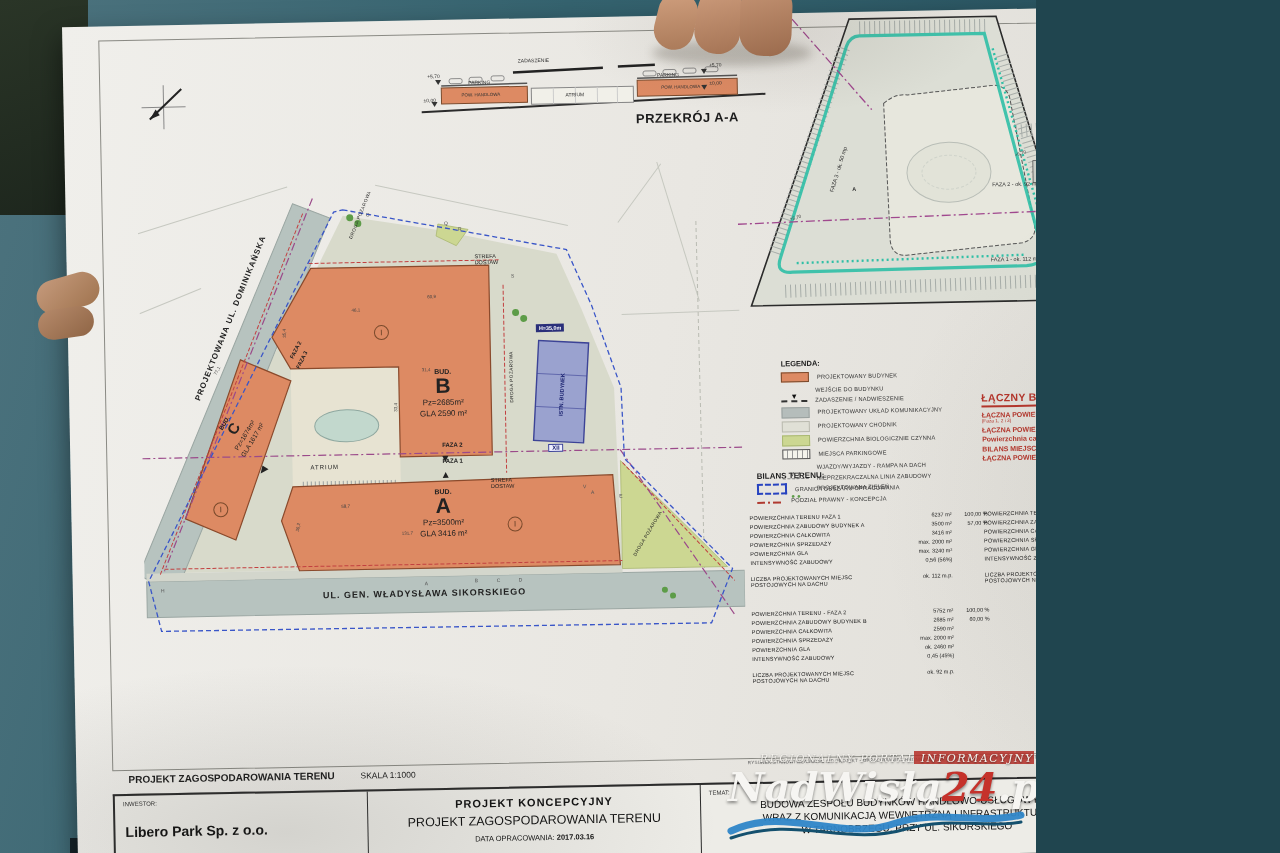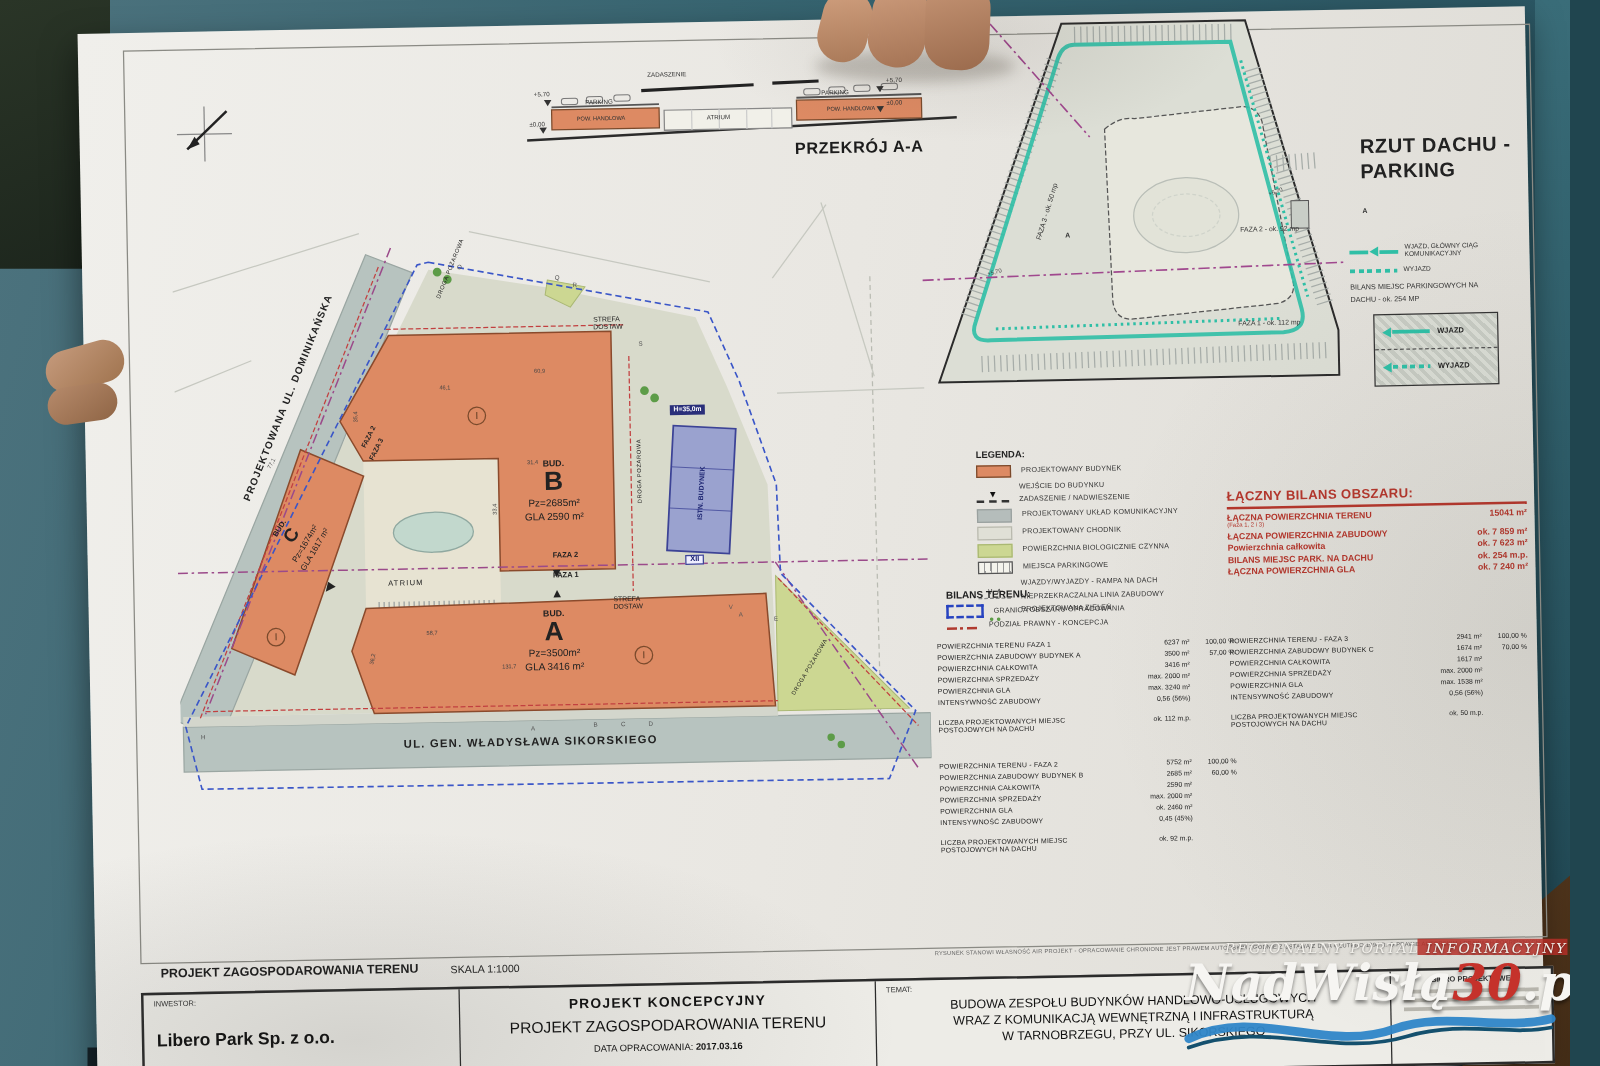--- a/index.html
+++ b/index.html
@@ -1,16 +1,16 @@
 <!DOCTYPE html>
 <html><head>
 <meta charset="utf-8">
 <style>
   html,body{margin:0;padding:0;background:#20454f;}
-  #stage{position:relative;width:1256px;height:853px;overflow:hidden;
+  #stage{position:relative;width:1036px;height:853px;overflow:hidden;
          background:linear-gradient(105deg,#4d737e 0%,#35636f 45%,#27525f 100%);
          font-family:"Liberation Sans",sans-serif;color:#2a2a2a;}
   .abs{position:absolute;}
   .lbl{position:absolute;white-space:nowrap;line-height:1.15;}
   
   #jacket{left:0;top:0;width:88px;height:215px;background:linear-gradient(160deg,#2a3527,#1d261d);z-index:1;}
   #right-strip{left:1228px;top:0;width:52px;height:853px;background:linear-gradient(#3a6d79,#1e4551);z-index:1;}
   #wood{left:1120px;top:680px;width:160px;height:173px;z-index:1;
         background:linear-gradient(100deg,#7d5a35,#5b3c20 55%,#3c2814);
         clip-path:polygon(100% 0,100% 100%,0 100%,62% 30%);}
@@ -601,20 +601,20 @@
   </div>
   <div id="hand-left" class="abs">
     <div class="finger" style="left:0;top:10px;width:64px;height:34px;transform:rotate(-16deg);background:linear-gradient(150deg,#c59a7c,#a0744f)"></div>
     <div class="finger" style="left:2px;top:42px;width:56px;height:30px;transform:rotate(-8deg);background:linear-gradient(150deg,#b68a6b,#8f6545)"></div>
   </div>
 
   <div id="watermark" class="abs">
     <div id="wm-redtag"></div>
     <div id="wm-tagline">REGIONALNY PORTAL INFORMACYJNY</div>
     <div id="wm-name">
-      <span>NadWisłą</span><span class="red">30</span><span>.pl</span>
+      <span>NadWisłą</span><span class="red">24</span><span>.pl</span>
     </div>
     <svg style="position:absolute;left:0;top:58px" width="300" height="40">
       <path d="M5,22 C60,-4 115,34 170,14 C210,0 255,16 295,6" stroke="#2f86c8" stroke-width="7" fill="none" stroke-linecap="round" opacity=".95"></path>
       <path d="M5,29 C70,6 120,38 180,20 C225,7 260,20 295,13" stroke="#14506e" stroke-width="3" fill="none" stroke-linecap="round"></path>
     </svg>
   </div>
 </div>
 
 </body></html>

